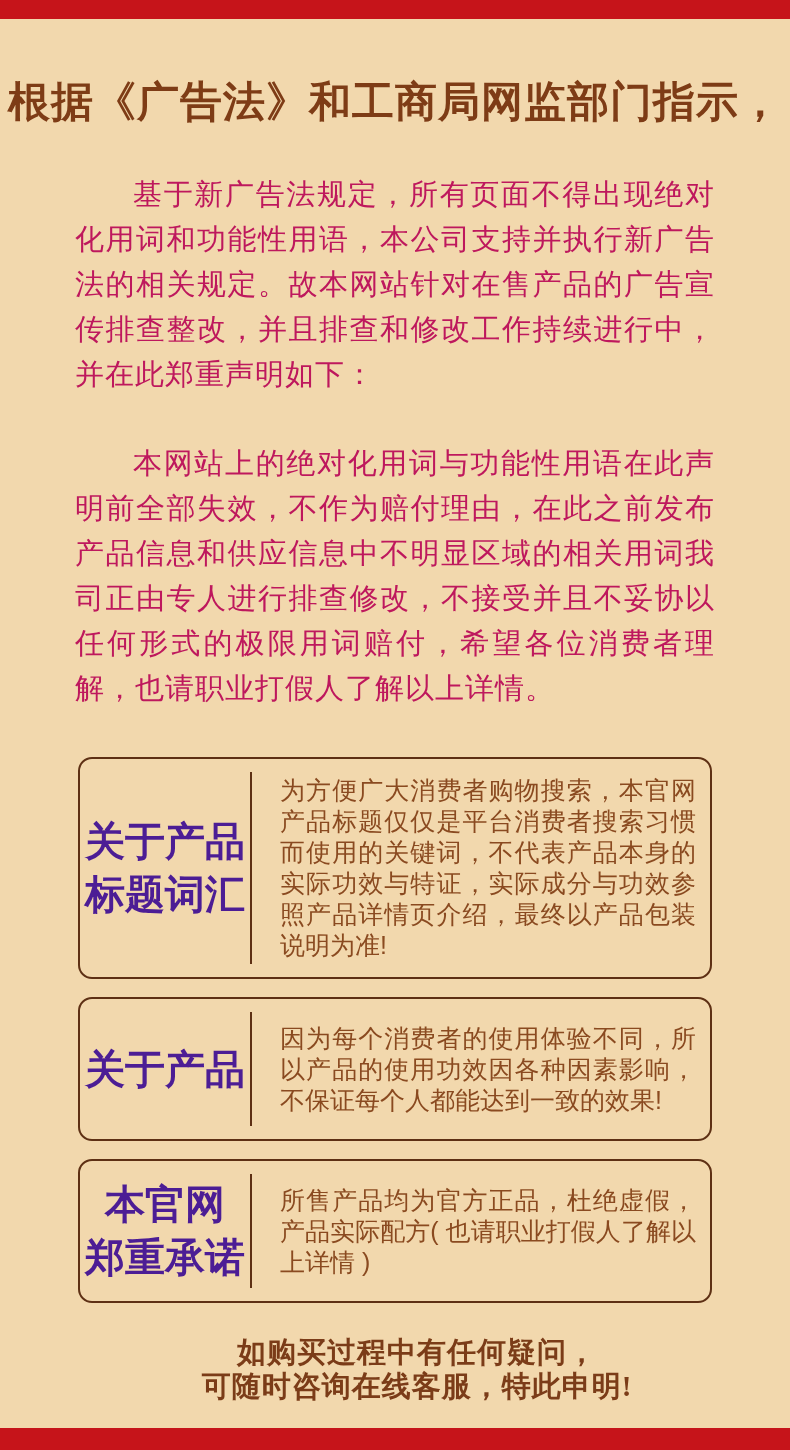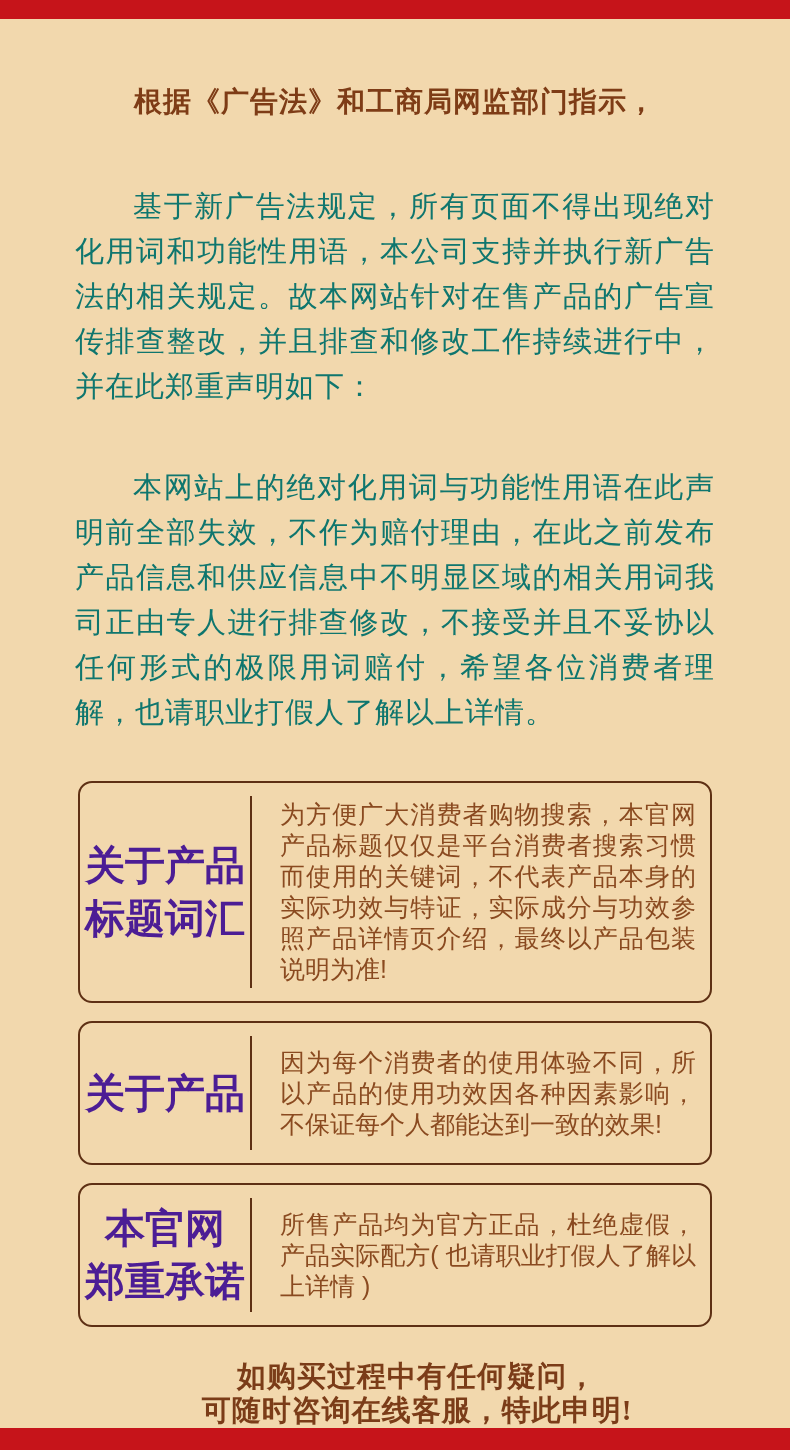--- a/index.html
+++ b/index.html
@@ -19,32 +19,32 @@
   .red-bar.top { height: 19px; }
   .red-bar.bottom {
     height: 22px;
     position: absolute;
     left: 0;
     bottom: 0;
   }
   .headline {
     margin-top: 57px;
     text-align: center;
-    font-size: 28px;
+    font-size: 42px;
     font-weight: 700;
     line-height: 52px;
     color: #7e3c16;
     letter-spacing: 1px;
   }
   .statement {
     width: 640px;
-    margin: 56px auto 0 auto;
+    margin: 44px auto 0 auto;
     font-size: 29px;
     line-height: 45px;
-    color: #0f766e;
+    color: #be185d;
     text-align: justify;
     text-indent: 2em;
     letter-spacing: 1px;
   }
   .notice-box {
     width: 634px;
     margin: 18px auto 0 auto;
     border: 2px solid #5e3014;
     border-radius: 14px;
     display: flex;

